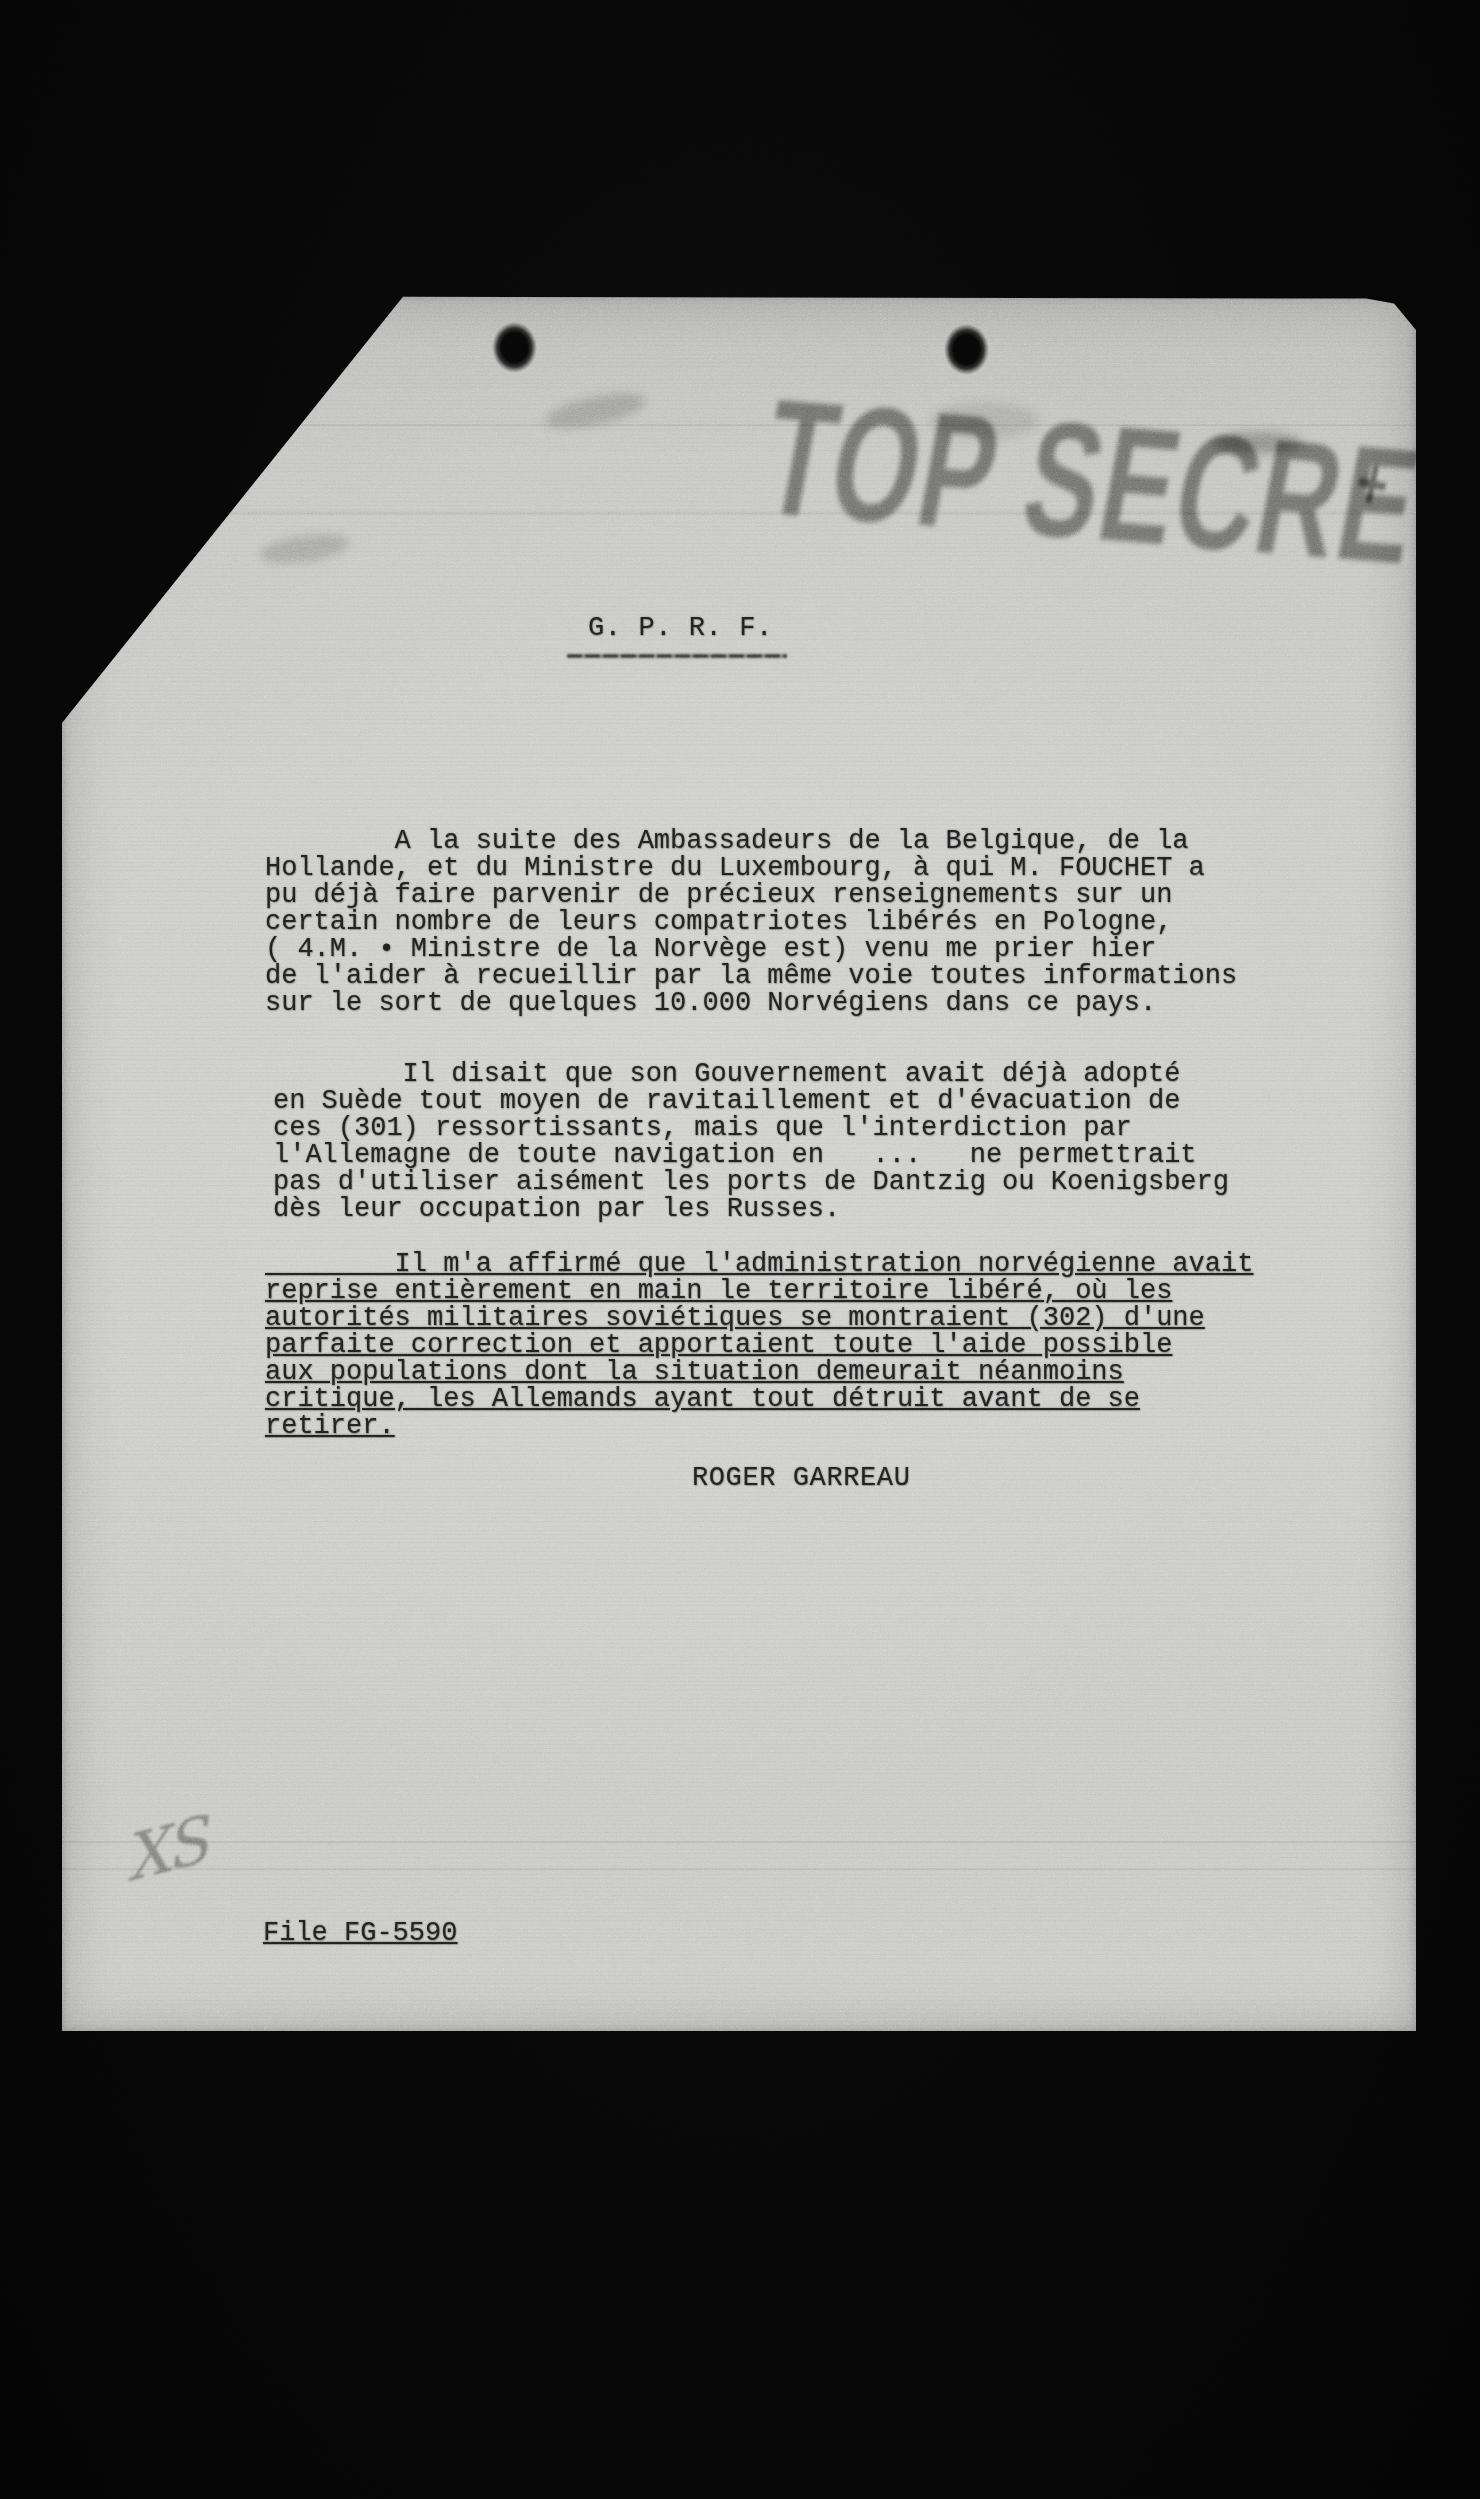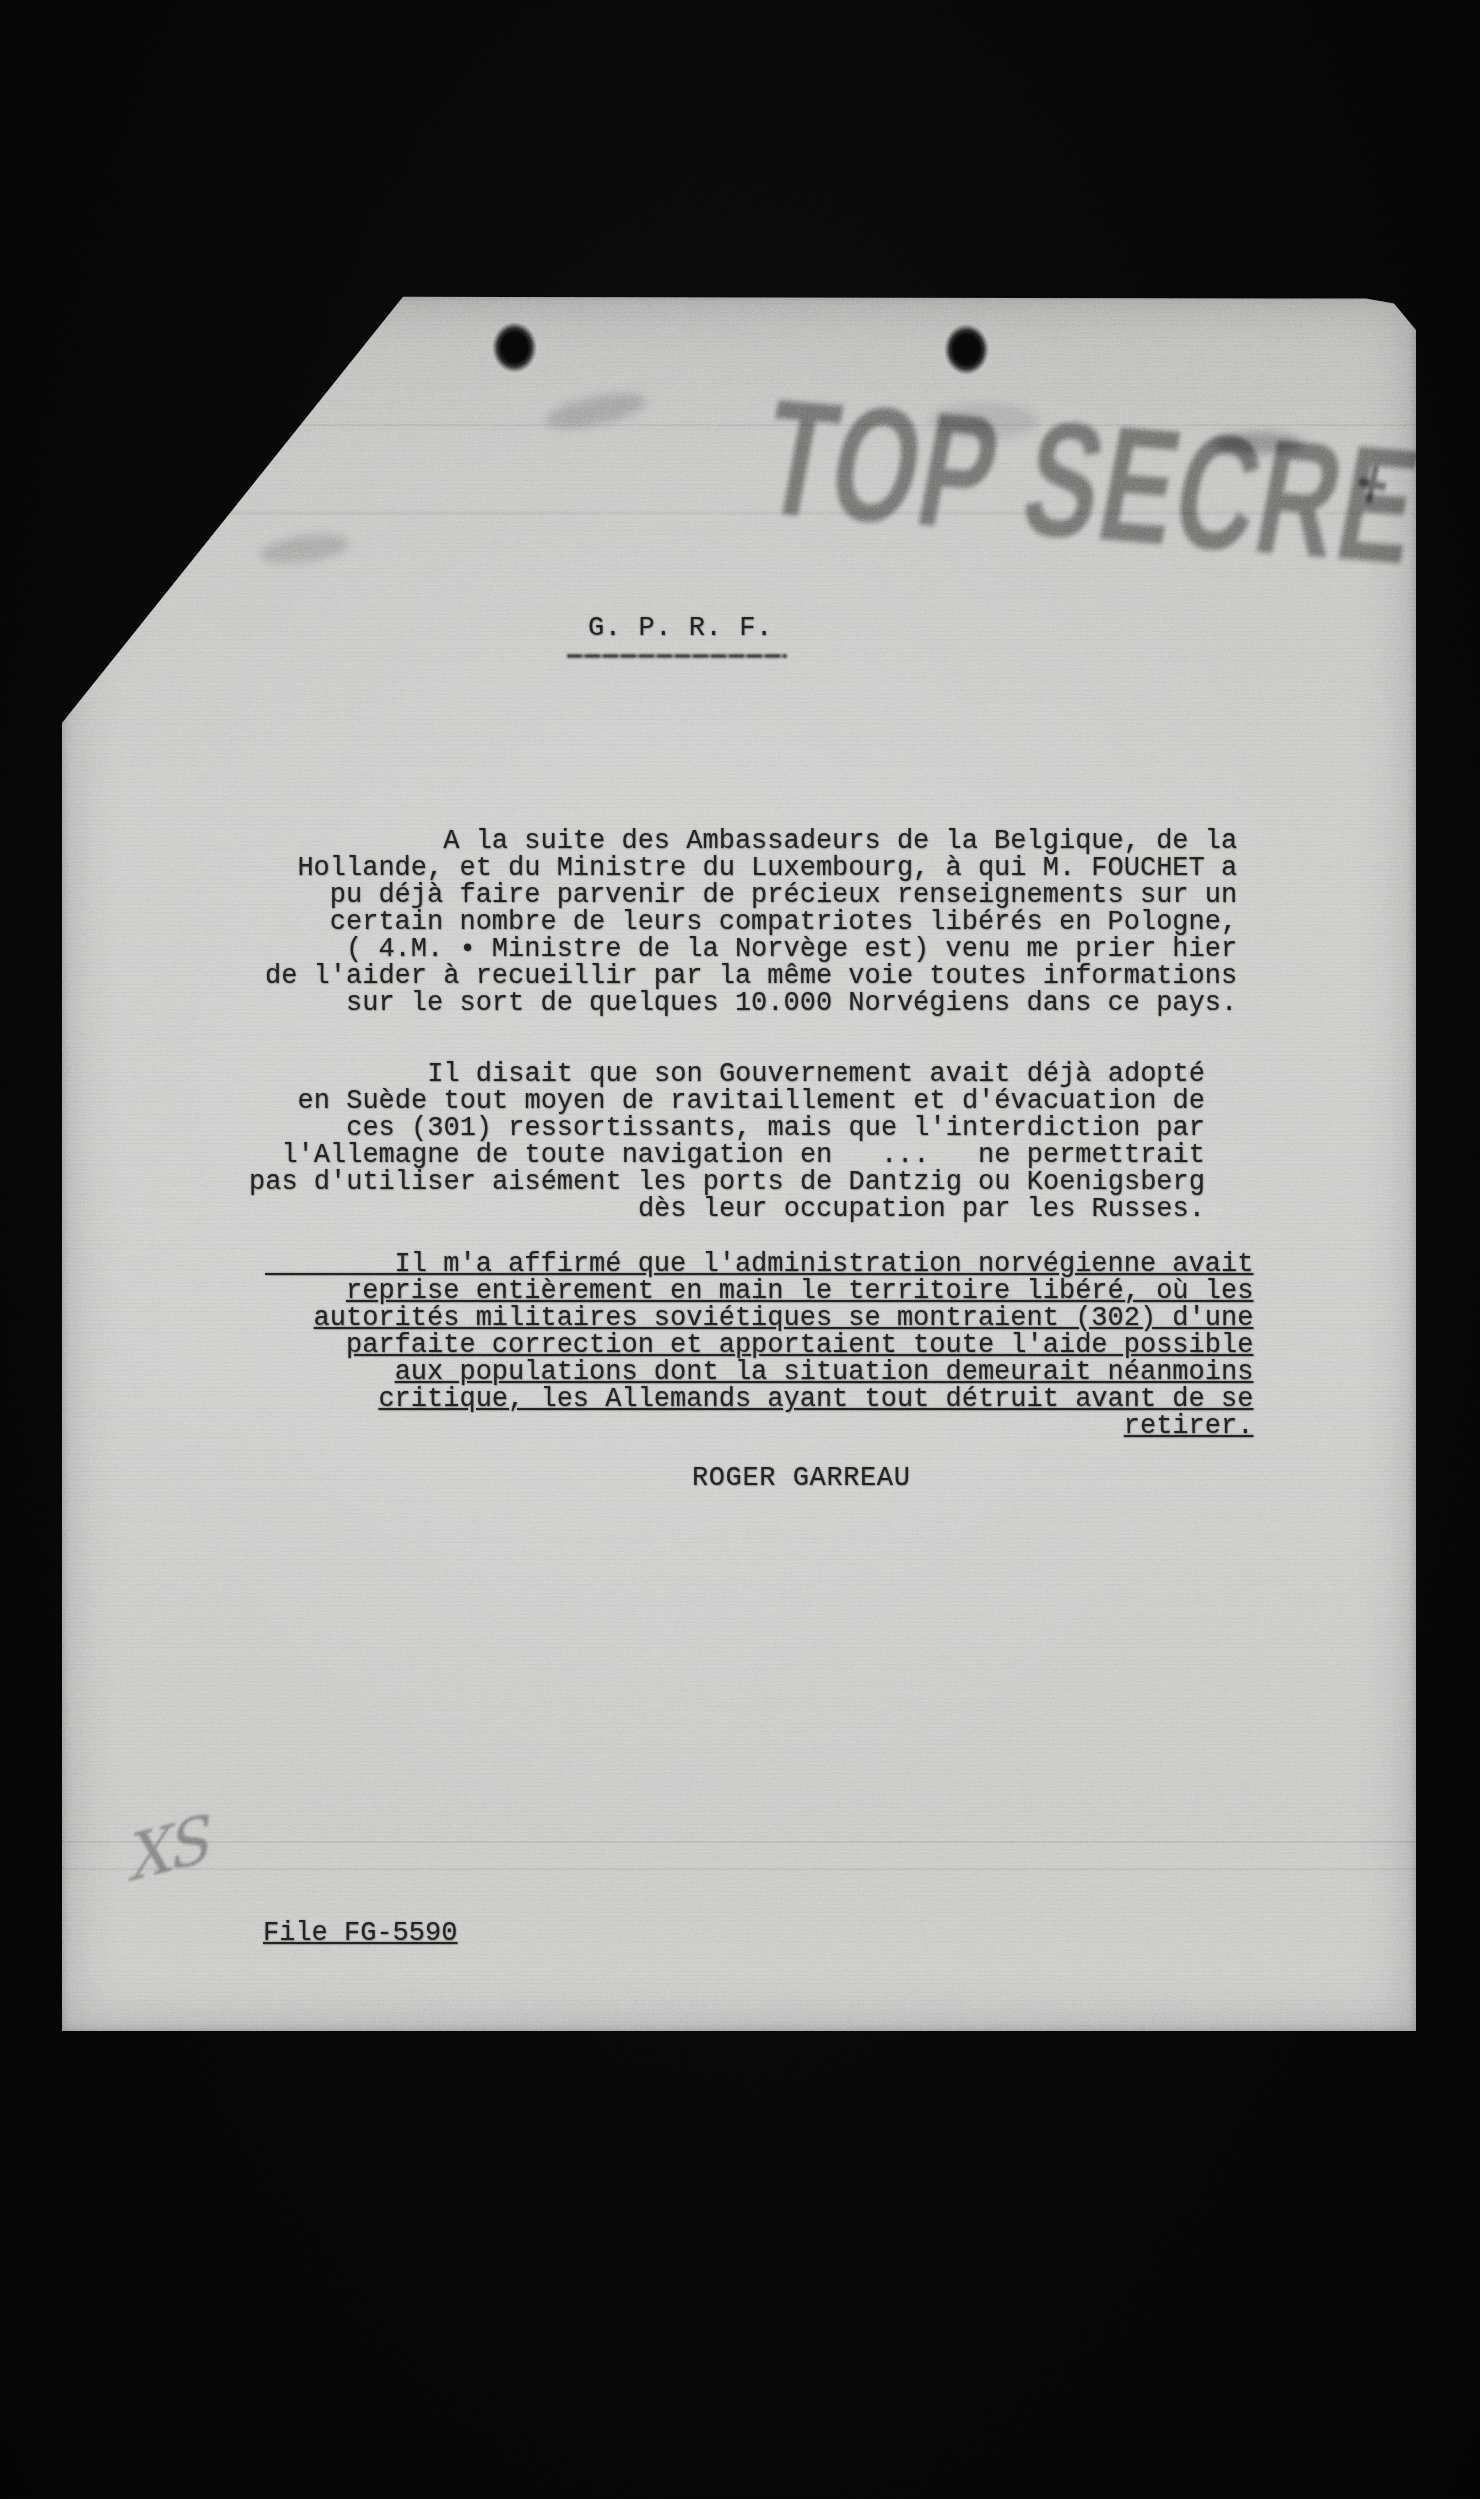--- a/index.html
+++ b/index.html
@@ -11,21 +11,20 @@
   }
   .paper{
     position:absolute;left:62px;top:295px;width:1354px;height:1736px;
     clip-path:polygon(341px 1.8px,1304px 3.6px,1332px 8.5px,1354px 35px,
                       1354px 1736px,0px 1736px,0px 428px);
     background:
       repeating-linear-gradient(180deg, rgba(0,0,0,0.028) 0px, rgba(0,0,0,0.028) 0.6px, rgba(0,0,0,0) 1.2px, rgba(0,0,0,0) 4.2px),
       radial-gradient(ellipse at 45% 42%, rgba(255,255,255,0.10) 0%, rgba(255,255,255,0) 62%),
       linear-gradient(180deg, #b9b9b7 0%, #c2c2c0 10%, #c8c8c6 30%, #cacac8 62%, #c6c6c4 88%, #c9c9c7 100%);
     box-shadow:inset 0 0 55px rgba(0,0,0,0.22), inset 0 0 8.5px rgba(0,0,0,0.25);
-    text-align:right;
   }
   .punch{
     position:absolute;width:45px;height:51px;border-radius:50%;
     background:radial-gradient(closest-side, #070707 58%, rgba(8,8,8,0.8) 76%, rgba(10,10,10,0) 100%);
   }
   .punch-left{left:430px;top:27px;}
   .punch-right{left:882px;top:28.5px;}
   .stamp{
     position:absolute;left:720px;top:80px;
     font-family:"Liberation Sans","DejaVu Sans",sans-serif;
@@ -52,21 +51,21 @@
   }
   .title{left:526px;top:320px;letter-spacing:0.6px;}
   .title-underline{
     position:absolute;left:505px;top:359px;width:220px;height:3.6px;
     background:repeating-linear-gradient(90deg, rgba(28,28,28,0.85) 0 14.6px, rgba(28,28,28,0.4) 14.6px 18px);
     filter:blur(0.8px);
   }
   .routing{left:217px;top:384px;line-height:29px;}
   .dates{left:847px;top:384px;line-height:29px;}
   .para1{left:203px;top:533px;}
-  .para2{left:187px;top:766px;}
+  .para2{left:211px;top:766px;}
   .para3{left:203px;top:956px;text-decoration:underline;}
   .signature{left:598px;top:1170px;letter-spacing:0.6px;margin-left:32px;}
   .exam{left:822px;top:1571px;line-height:28px;}
   .file{left:201px;top:1625px;text-decoration:underline;}
   .handwritten{
     position:absolute;left:68px;top:1517px;
     font-family:"DejaVu Serif","Liberation Serif",serif;
     font-style:italic;font-size:63px;color:rgba(66,66,66,0.55);
     transform:rotate(-14deg) skewX(-10deg);letter-spacing:-3.6px;
     filter:blur(1px);

